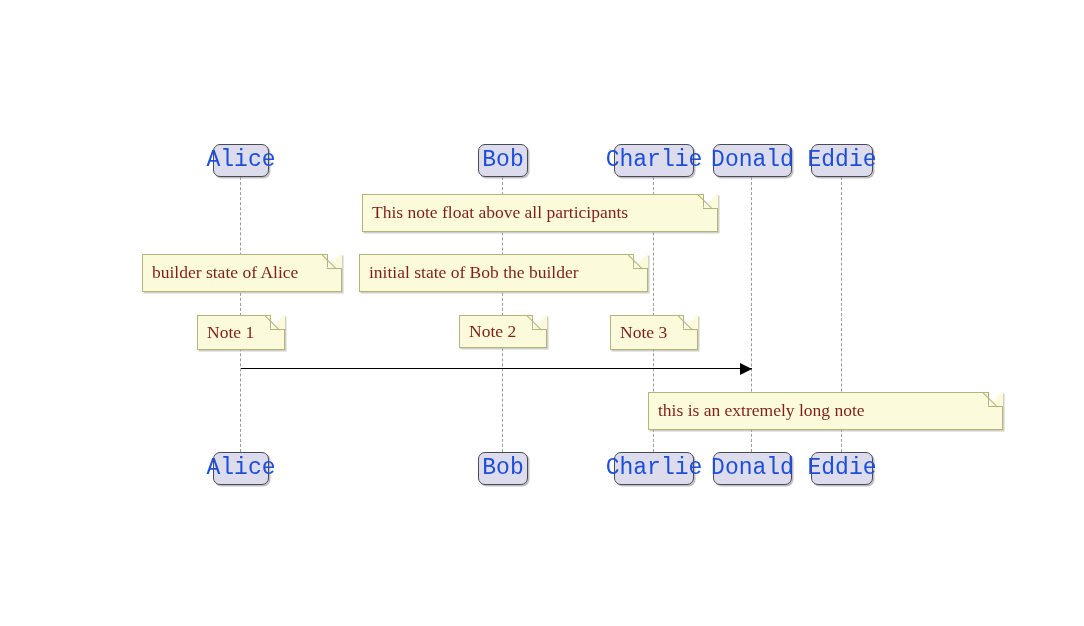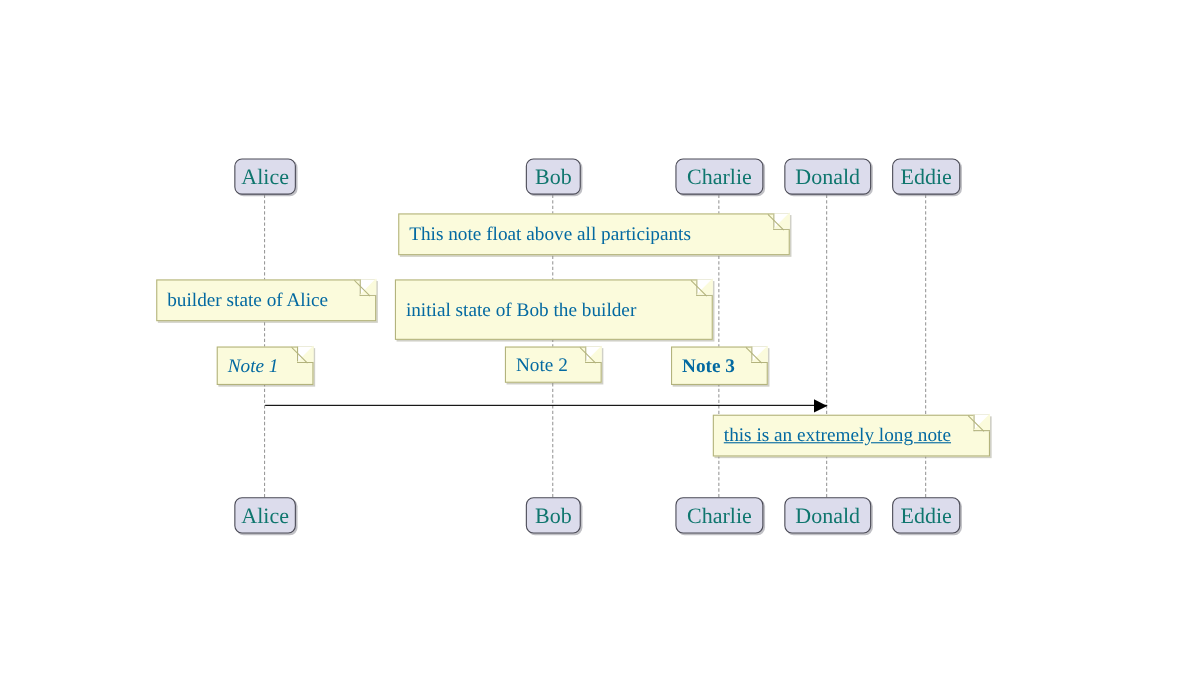--- a/index.html
+++ b/index.html
@@ -29,38 +29,39 @@
     z-index: 1;
   }
 
   
   .participant {
     position: absolute;
     box-sizing: border-box;
     background: #dcdcec;
     border: 1.3px solid #4a4a56;
     border-radius: 7px;
-    color: #0f766e;
-    font-size: 20px;
+    color: #1d4ed8;
+    font-size: 23px;
     line-height: 1;
     display: flex;
     align-items: center;
     justify-content: center;
     white-space: nowrap;
     z-index: 4;
     box-shadow: 1.5px 1.5px 0 rgba(140,140,150,0.55);
+    font-family: Liberation Mono, monospace;
   }
 
   
   .note {
     position: absolute;
     box-sizing: border-box;
     background: #fbfbdc;
     border: 1.2px solid #b3b37d;
-    color: #0369a1;
+    color: #7f1d1d;
     font-size: 17.5px;
     line-height: 1;
     display: flex;
     align-items: center;
     white-space: nowrap;
     z-index: 5;
     box-shadow: 1.5px 1.5px 0 rgba(150,150,130,0.45);
   }
   .note .note-text {
     padding-left: 9px;
@@ -157,45 +158,45 @@
     <span class="fold-mask"></span>
     <span class="fold-line"></span>
   </div>
 
   <div class="note" style="left: 142px; top: 254px; width: 200px; height: 38px;">
     <span class="note-text">builder state of Alice</span>
     <span class="fold-mask"></span>
     <span class="fold-line"></span>
   </div>
 
-  <div class="note" style="left: 359px; top: 254px; width: 289px; height: 55px;">
+  <div class="note" style="left: 359px; top: 254px; width: 289px; height: 38px;">
     <span class="note-text">initial state of Bob the builder</span>
     <span class="fold-mask"></span>
     <span class="fold-line"></span>
   </div>
 
-  <div class="note" style="left: 197px; top: 315px; width: 88px; height: 35px; font-style: italic;">
+  <div class="note" style="left: 197px; top: 315px; width: 88px; height: 35px;">
     <span class="note-text">Note 1</span>
     <span class="fold-mask"></span>
     <span class="fold-line"></span>
   </div>
 
   <div class="note" style="left: 459px; top: 315px; width: 88px; height: 33px;">
     <span class="note-text">Note 2</span>
     <span class="fold-mask"></span>
     <span class="fold-line"></span>
   </div>
 
-  <div class="note" style="left: 610px; top: 315px; width: 88px; height: 35px; font-weight: bold;">
+  <div class="note" style="left: 610px; top: 315px; width: 88px; height: 35px;">
     <span class="note-text">Note 3</span>
     <span class="fold-mask"></span>
     <span class="fold-line"></span>
   </div>
 
-  <div class="note" style="left: 648px; top: 377px; width: 252px; height: 38px; text-decoration: underline;">
+  <div class="note" style="left: 648px; top: 392px; width: 355px; height: 38px;">
     <span class="note-text">this is an extremely long note</span>
     <span class="fold-mask"></span>
     <span class="fold-line"></span>
   </div>
 
   <div class="msg-line" style="left: 241px; top: 368px; width: 511px;"></div>
   <div class="msg-head" style="left: 740px; top: 363px;"></div>
 
 </div>
 

